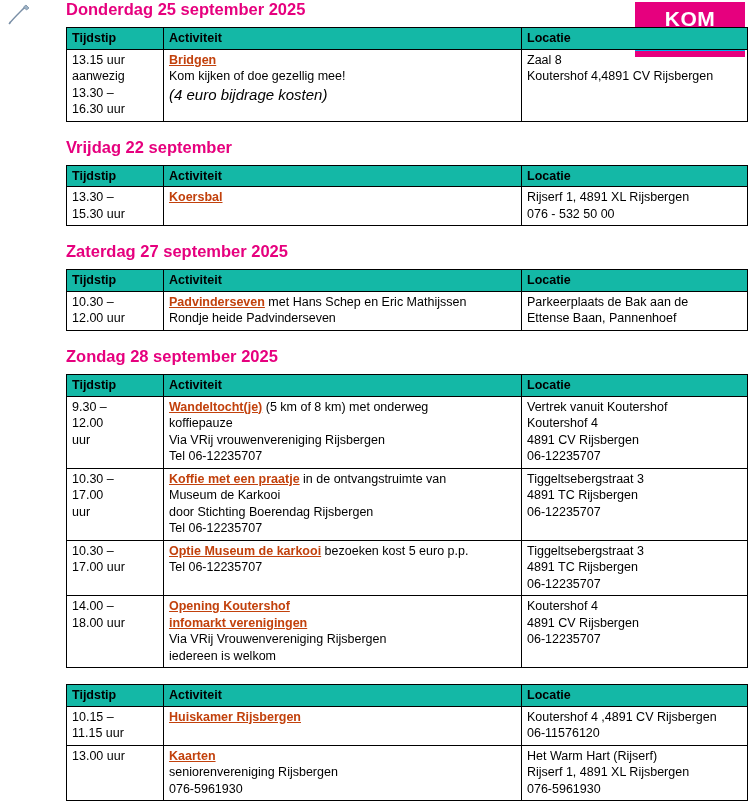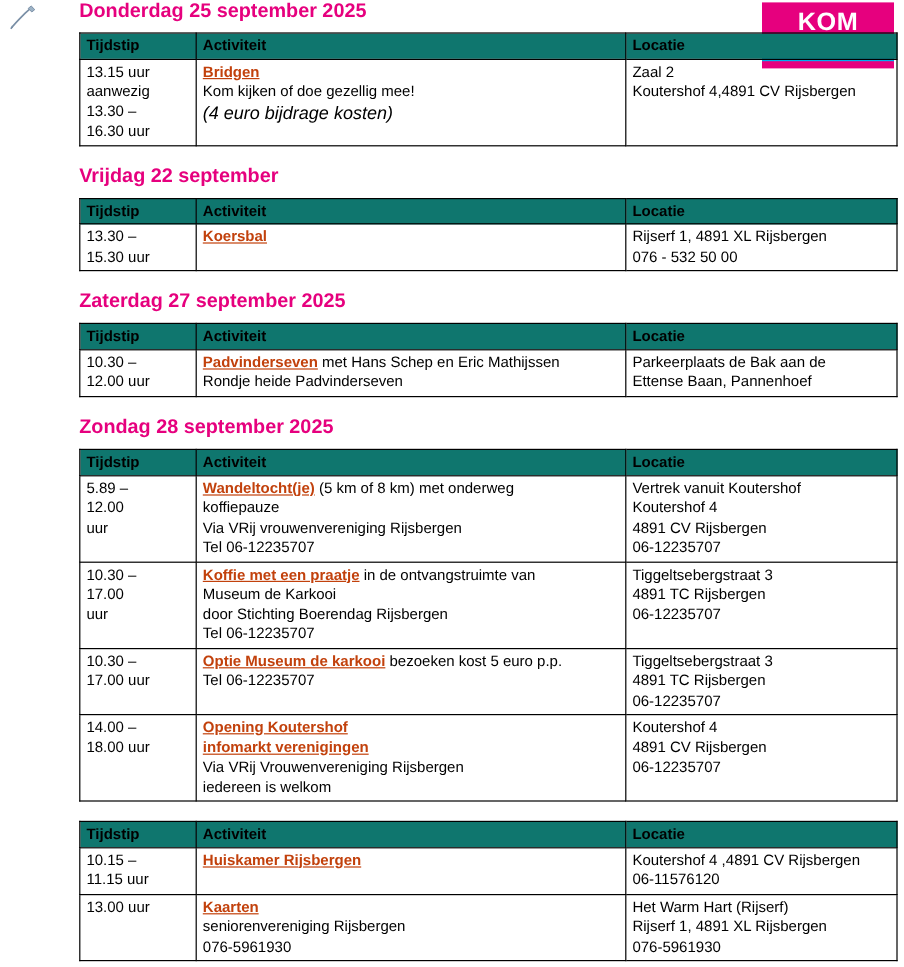--- a/index.html
+++ b/index.html
@@ -90,21 +90,21 @@
   table.sched td, table.sched th {
     border: 1px solid #000000;
     vertical-align: top;
     padding: 2px 5px 3px 5px;
     font-size: 12.5px;
     line-height: 1.32;
     text-align: left;
   }
   table.sched thead th {
     font-weight: bold;
-    background: #0f766e;
+    background: #14b8a6;
     padding-top: 2px;
     padding-bottom: 2px;
   }
   col.c-time { width: 97px; }
   col.c-act  { width: 358px; }
   col.c-loc  { width: 226px; }
 
   .lnk {
     color: #c2410c;
     font-weight: bold;
@@ -153,21 +153,21 @@
                 <span class="nowrapline">aanwezig</span>
                 <span class="nowrapline">13.30 –</span>
                 <span class="nowrapline">16.30 uur</span>
               </td>
               <td>
                 <div><a class="lnk" href="#">Bridgen</a></div>
                 <div>Kom kijken of doe gezellig mee!</div>
                 <div class="ital">(4 euro bijdrage kosten)</div>
               </td>
               <td>
-                <div>Zaal 2</div>
+                <div>Zaal 8</div>
                 <div>Koutershof 4,4891 CV Rijsbergen</div>
               </td>
             </tr>
           </tbody>
         </table>
       </div>
       <div class="day-block">
         <h2 class="daytitle">Vrijdag 22 september</h2>
         <table class="sched">
           <colgroup>
@@ -243,21 +243,21 @@
           <thead>
             <tr>
               <th>Tijdstip</th>
               <th>Activiteit</th>
               <th>Locatie</th>
             </tr>
           </thead>
           <tbody>
             <tr>
               <td>
-                <span class="nowrapline">5.89 –</span>
+                <span class="nowrapline">9.30 –</span>
                 <span class="nowrapline">12.00</span>
                 <span class="nowrapline">uur</span>
               </td>
               <td>
                 <div><a class="lnk" href="#">Wandeltocht(je)</a><span> (5 km of 8 km) met onderweg</span></div>
                 <div>koffiepauze</div>
                 <div> Via VRij vrouwenvereniging Rijsbergen</div>
                 <div>Tel 06-12235707</div>
               </td>
               <td>

